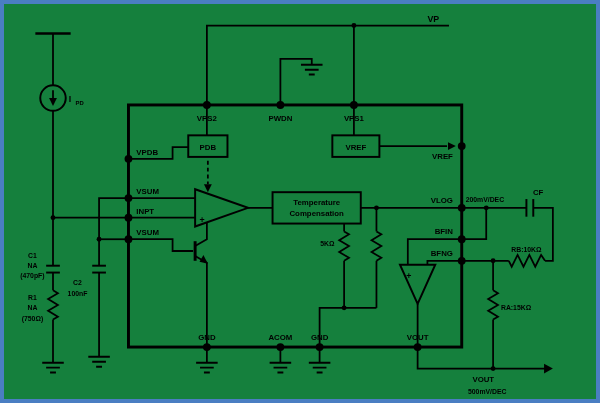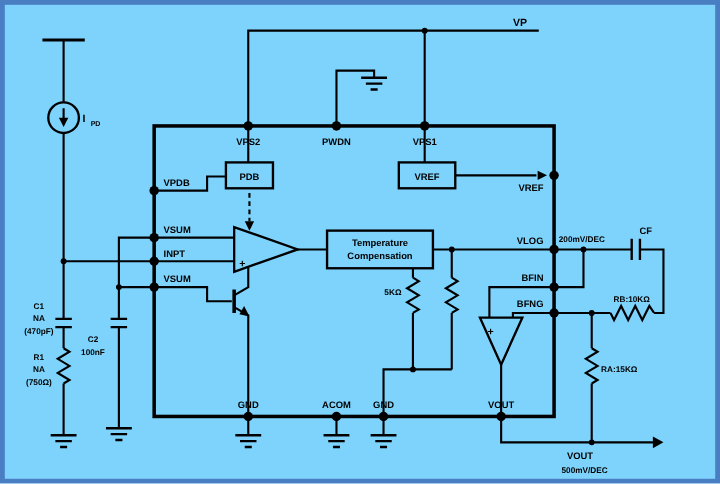--- a/index.html
+++ b/index.html
@@ -1,18 +1,18 @@
 <!DOCTYPE html>
 <html><head>
 <meta charset="utf-8">
 <style>
   html,body{margin:0;padding:0;background:#fff;}
   .frame{
     width:600px;height:403px;box-sizing:border-box;
-    border:4px solid #4a7ec2;background:#7dd3fc;overflow:hidden;
+    border:4px solid #4a7ec2;background:#15803d;overflow:hidden;
   }
   svg{display:block;}
   svg text{
     font-family:"Liberation Sans",sans-serif;
     font-weight:bold;fill:#000;stroke:none;
   }
   .t9{font-size:9px}.t8{font-size:8px}.t7{font-size:7px}.t6{font-size:6px}
 </style>
 </head>
 <body>

